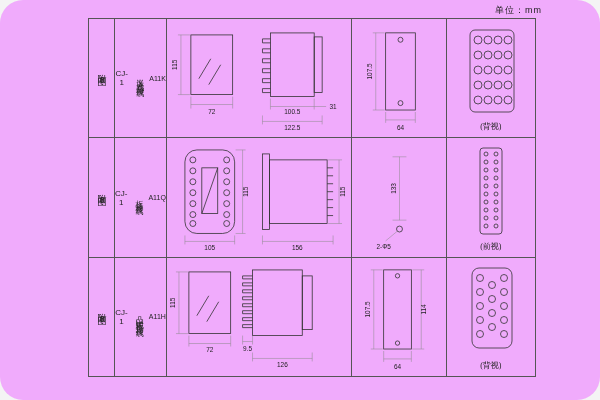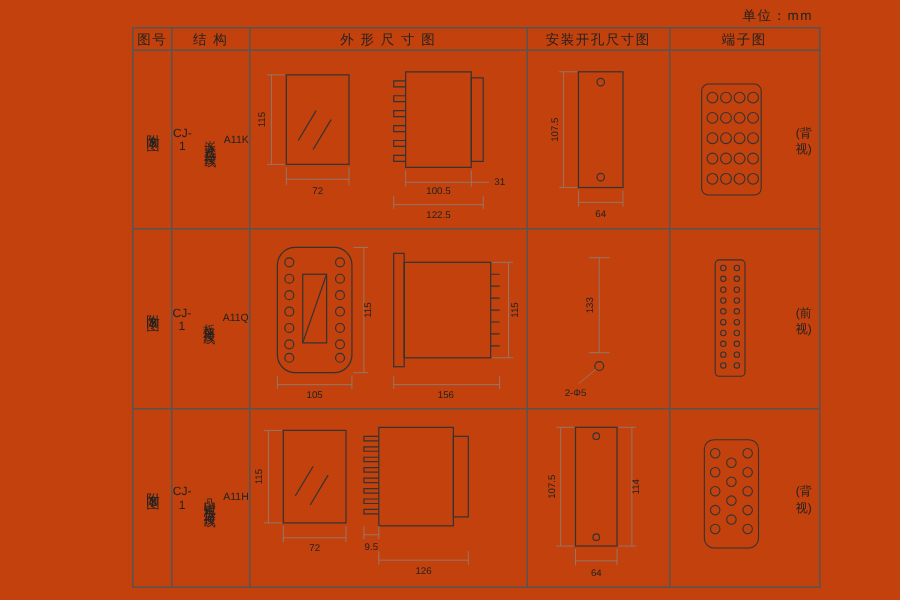--- a/index.html
+++ b/index.html
@@ -1,59 +1,52 @@
 <!DOCTYPE html>
 <html><head>
 <meta charset="utf-8">
 <style>
   html,body{margin:0;padding:0;}
   body{width:600px;height:400px;background:#f4f4f4;}
-  .sheet{position:relative;width:600px;height:400px;background:#c2410c;
-         font-family:"Liberation Sans","DejaVu Sans",sans-serif;color:#222;overflow:hidden;}
+  .sheet{position:relative;width:600px;height:400px;background:#f0abfc;
+         font-family:"Liberation Sans","DejaVu Sans",sans-serif;color:#222;overflow:hidden;border-radius:23px;}
   .unit-label{position:absolute;top:4px;right:58px;font-size:9px;letter-spacing:1px;}
   table.spec{position:absolute;left:88px;top:18px;border-collapse:collapse;table-layout:fixed;}
   .spec td,.spec th{border:1px solid #555;padding:0;vertical-align:middle;text-align:center;overflow:hidden;}
   .spec th{font-size:9px;font-weight:normal;height:14px;letter-spacing:1px;}
   .row-h{height:119px;}
   .fig-text{writing-mode:vertical-rl;text-orientation:upright;font-size:9px;letter-spacing:4px;margin:0 auto;}
   .struct-inner{display:flex;flex-direction:row;align-items:center;justify-content:center;gap:5px;height:100%;}
   .model{font-size:8px;}
   .mounting{writing-mode:vertical-rl;text-orientation:upright;font-size:8px;letter-spacing:2px;}
   .code{font-size:7px;}
   .drw{display:block;width:100%;height:100%;}
   .part{fill:none;stroke:#333;stroke-width:0.8;}
   .dim{fill:none;stroke:#888;stroke-width:0.5;}
-  .term-inner{display:flex;flex-direction:row;align-items:center;justify-content:center;height:100%;}
+  .term-inner{display:flex;flex-direction:column;align-items:center;justify-content:center;height:100%;font-family:Liberation Serif, serif;}
   .term-label{font-size:8px;margin-top:2px;}
   svg text{font-size:6.5px;fill:#222;font-family:"Liberation Sans","DejaVu Sans",sans-serif;}
 </style>
 </head>
 <body>
 
 <div class="sheet">
 
   <div class="unit-label">单位：mm</div>
 
   <table class="spec">
     <colgroup>
       <col style="width:26px">
         <col style="width:30px">
         <col style="width:185px">
       <col style="width:95px">
         <col style="width:88px">
     </colgroup>
 
     <tbody>
-        <tr>
-      <th>图号</th>
-      <th>结 构</th>
-      <th>外 形 尺 寸 图</th>
-      <th>安装开孔尺寸图</th>
-      <th>端子图</th>
-    </tr>
 
     <tr class="row-h">
       <td>
         <div class="fig-text">附图3</div>
       </td>
       <td>
         <div class="struct-inner">
           <div class="model">CJ-1</div>
           <div class="mounting">嵌入式后接线</div>
           <div class="code">A11K</div>

